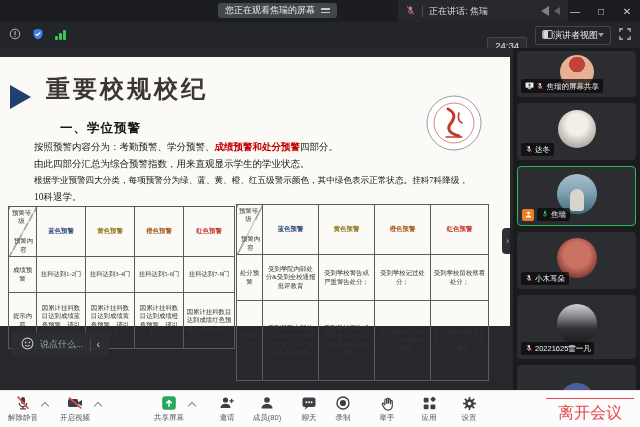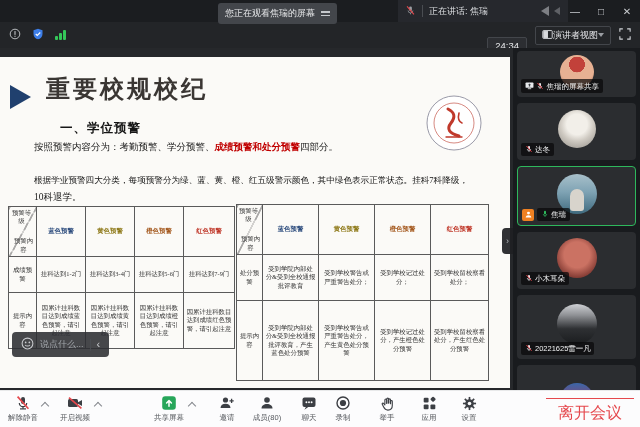--- a/index.html
+++ b/index.html
@@ -5,21 +5,21 @@
   * { margin:0; padding:0; box-sizing:border-box; }
   html,body { background:#000; }
   #app {
     position:relative; width:640px; height:427px; overflow:hidden;
     background:#17181b; font-family:"Liberation Sans","DejaVu Sans",sans-serif;
     -webkit-font-smoothing:antialiased;
   }
   
   .titlebar { position:relative; height:22px; background:#1b1d20; }
   .toast-watching {
-    position:absolute; left:218px; top:3px; height:21px; display:flex; align-items:center;
+    position:absolute; left:218px; top:3px; height:15px; display:flex; align-items:center;
     gap:6px; padding:0 7px; background:#43464b; border-radius:3px;
     color:#e9eaec; font-size:9px; white-space:nowrap;
   }
   .toast-menu-icon { display:flex; flex-direction:column; gap:2px; }
   .toast-menu-icon i { display:block; width:9px; height:1.4px; background:#c6c9cd; }
   .speaking-panel {
     position:absolute; left:398px; top:0; width:170px; height:22px; background:#26282d;
     display:flex; align-items:center; padding:0 7px; gap:6px; color:#dddfe2; font-size:9px;
     white-space:nowrap;
   }
@@ -35,21 +35,21 @@
   .sigbars i { display:block; width:2.5px; background:#34c759; border-radius:1px; }
   .sigbars i:nth-child(1){height:4px;} .sigbars i:nth-child(2){height:7px;} .sigbars i:nth-child(3){height:10px;}
   .mb-right { margin-left:auto; display:flex; align-items:center; gap:8px; }
   .timer-box { color:#e8e9eb; font-size:9.5px; padding:2px 7px; background:#2c2e32; border:1px solid #43464b; border-radius:2px;margin-top:21px; }
   .viewmode-pill { display:flex; align-items:center; padding:2px 6px; border:1px solid #43464b; border-radius:2px;
     color:#e4e5e8; font-size:9px; }
   .caret-down { width:0; height:0; border-left:3.5px solid transparent; border-right:3.5px solid transparent; border-top:4px solid #9a9da2; }
   
   .content { position:relative; height:342px; display:flex; }
   .share-area { position:relative; width:513px; background:#26282b; }
-  .slide { position:absolute; left:0; top:9px; width:510px; height:331px; background:#fbfaf7;
+  .slide { position:absolute; left:0; top:9px; width:510px; height:269px; background:#fbfaf7;
     font-family:"Liberation Serif","DejaVu Serif",serif; color:#1c1c1c; }
   .bullet-triangle { position:absolute; left:10px; top:28px; width:0; height:0;
     border-top:12px solid transparent; border-bottom:12px solid transparent; border-left:21px solid #20406e; }
   .slide-title { position:absolute; left:46px; top:16px; font-size:24px; font-weight:bold; letter-spacing:3px; color:#3a3633; }
   .slide-sub { position:absolute; left:60px; top:63px; font-size:12.5px; font-weight:bold; color:#161616; letter-spacing:1px; }
   .slide-p { position:absolute; left:34px; white-space:nowrap; color:#161616; }
   .p1 { top:84px;  font-size:9.5px; }
   .p2 { top:101px; font-size:9.5px; }
   .p3 { top:118px; font-size:8.6px; }
   .p4 { top:134px; font-size:9.5px; }
@@ -178,20 +178,21 @@
   </div>
 
   <div class="content">
 
     <div class="share-area">
       <div class="slide">
         <div class="bullet-triangle"></div>
         <div class="slide-title">重要校规校纪</div>
         <div class="slide-sub">一、学位预警</div>
         <div class="slide-p p1"><span>按照预警内容分为：考勤预警、学分预警、</span><span class="hl-red">成绩预警和处分预警</span><span>四部分。</span></div>
+        <div class="slide-p p2">由此四部分汇总为综合预警指数，用来直观显示学生的学业状态。</div>
         <div class="slide-p p3">根据学业预警四大分类，每项预警分为绿、蓝、黄、橙、红五级警示颜色，其中绿色表示正常状态。挂科7科降级，</div>
         <div class="slide-p p4">10科退学。</div>
 
         <span class="seal">
           <svg width="60" height="60" viewBox="0 0 60 60">
             <circle cx="30" cy="30" r="27" fill="#fff" stroke="#9a9aa8" stroke-width="1"></circle>
             <circle cx="30" cy="30" r="20" fill="none" stroke="#c4564a" stroke-width="0.7"></circle>
             <path d="M24 16q10 5 3 14t8 13" stroke="#c0392b" stroke-width="3" fill="none" stroke-linecap="round"></path>
             <path d="M35 20q-2 8 3 10" stroke="#c0392b" stroke-width="1.6" fill="none" stroke-linecap="round"></path>
             <path d="M22 44h16" stroke="#c0392b" stroke-width="1.4" stroke-linecap="round"></path>

